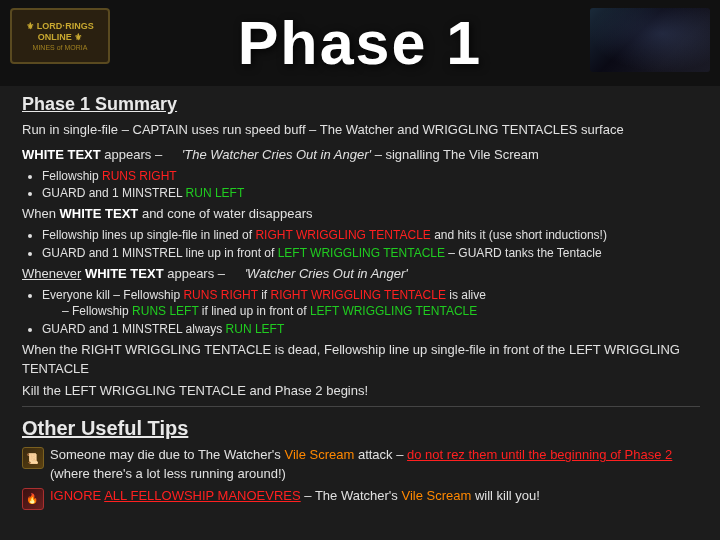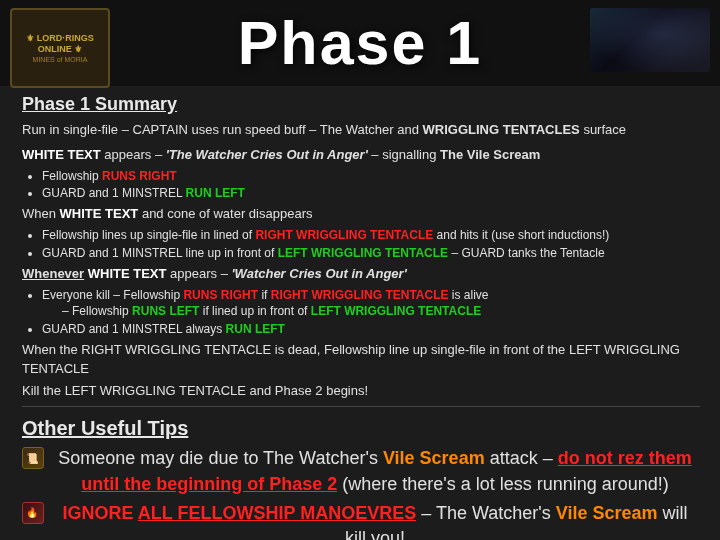--- a/index.html
+++ b/index.html
@@ -31,21 +31,21 @@
       position: relative;
       padding: 8px 0;
       min-height: 80px;
     }
 
     .logo-area {
       position: absolute;
       left: 10px;
       top: 8px;
       width: 100px;
-      height: 80px;
+      height: 56px;
       background: #2a2010;
       border: 2px solid #5a4a20;
       border-radius: 4px;
       display: flex;
       flex-direction: column;
       align-items: center;
       justify-content: center;
       overflow: hidden;
     }
 
@@ -105,22 +105,22 @@
       margin-bottom: 6px;
     }
 
     .body-text {
       font-size: 13px;
       color: #e0e0e0;
       line-height: 1.45;
       margin-bottom: 3px;
     }
 
-    .bold { font-weight: bold; }
-    .italic { font-style: italic; }
+    .bold { font-weight: normal; }
+    .italic { font-style: italic; margin-left: 16px; }
     .underline { text-decoration: underline; }
 
     .red { color: #ff2020; }
     .green { color: #20cc20; }
     .white-highlight {
       color: #ffffff;
       font-weight: bold;
     }
 
     .bullet-list {
@@ -168,25 +168,24 @@
       font-size: 10px;
       margin-top: 1px;
     }
 
     .tip-icon-red {
       background: linear-gradient(135deg, #3a1010, #6a2020);
       border: 1px solid #aa3030;
     }
 
     .tip-text {
-      font-size: 18px;
+      font-size: 13px;
       color: #e0e0e0;
       line-height: 1.4;
       flex: 1;
-      text-align: center;
     }
 
     .orange { color: #ff8800; }
 
     .red-underline {
       color: #ff2020;
       text-decoration: underline;
     }
 
     .divider-line {

